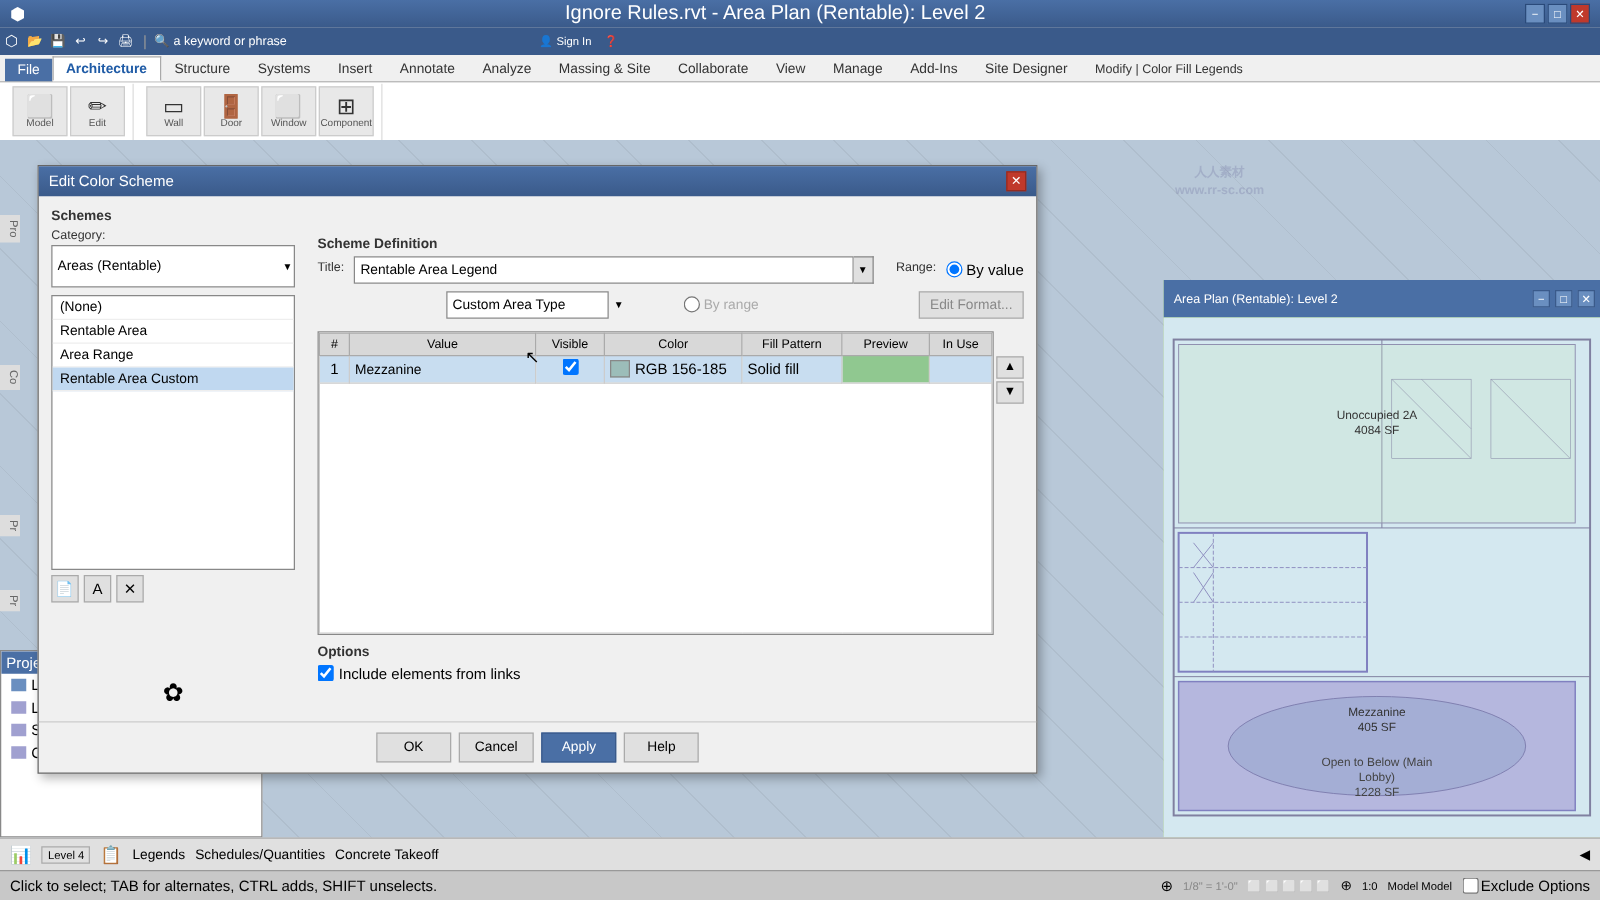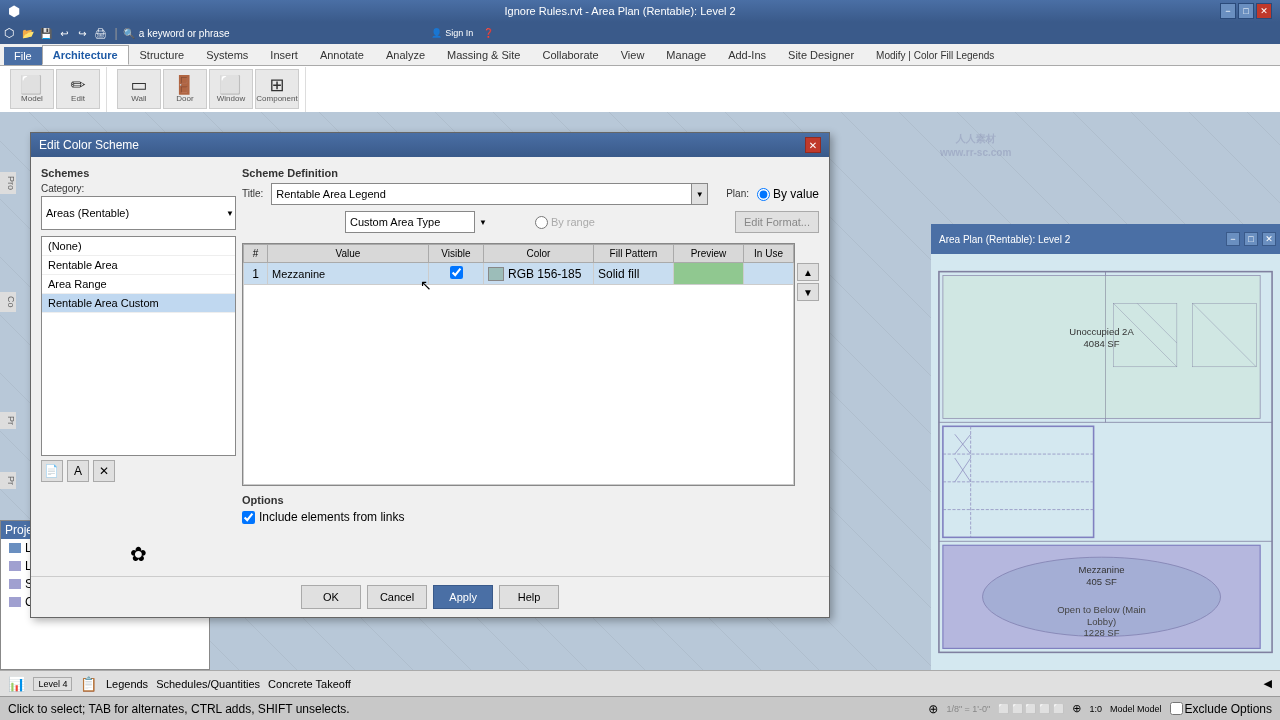--- a/index.html
+++ b/index.html
@@ -9,21 +9,21 @@
     .title-bar {
       height: 22px;
       background: linear-gradient(to bottom, #4a6fa5, #3a5a8a);
       display: flex;
       align-items: center;
       justify-content: space-between;
       padding: 0 8px;
       color: white;
     }
     .title-bar-left { display: flex; align-items: center; gap: 4px; }
-    .title-bar-title { font-size: 11px; flex: 1; text-align: center; color: white; }
+    .title-bar-title { font-size: 16px; flex: 1; text-align: center; color: white; }
     .title-bar-controls { display: flex; gap: 2px; }
     .title-btn { width: 16px; height: 16px; background: #6a8fc0; border: 1px solid #2a4a7a; color: white; font-size: 9px; cursor: pointer; display: flex; align-items: center; justify-content: center; }
     .title-btn.close { background: #c0392b; }
 
     
     .ribbon-tab-bar {
       height: 22px;
       background: #f0f0f0;
       display: flex;
       align-items: flex-end;
@@ -212,21 +212,22 @@
       align-items: center;
       justify-content: center;
     }
     .dialog-body {
       padding: 10px;
     }
 
     
     .dialog-cols {
       display: flex;
-      gap: 6px;
+      gap: 18px;
+      align-items: center;
     }
     .dialog-left {
       width: 195px;
       flex-shrink: 0;
     }
     .dialog-right {
       flex: 1;
     }
 
     
@@ -759,21 +760,21 @@
 
           <div class="scheme-def">
 
             <div class="row">
               <span class="field-label">Title:</span>
               <div class="title-field-wrapper" style="flex:1;">
                 <input class="title-field-input" type="text" value="Rentable Area Legend" style="">
                 <div class="title-field-btn">▼</div>
               </div>
 
-              <span class="field-label" style="margin-left:10px;">Plan:</span>
+              <span class="field-label" style="margin-left:10px;">Range:</span>
               <div class="radio-group">
                 <label class="radio-option">
                   <input type="radio" name="color-mode" checked="" style="">
                   <span>By value</span>
                 </label>
               </div>
             </div>
 
             <div class="row">
               <div style="width:95px;"></div>

